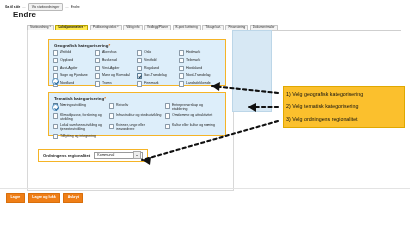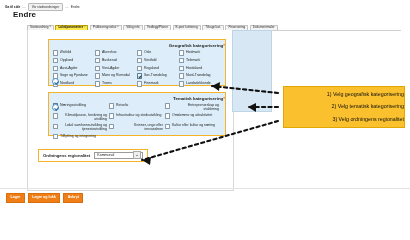--- a/index.html
+++ b/index.html
@@ -4,21 +4,21 @@
 <style>
   html,body{margin:0;padding:0;}
   body{
     width:410px;height:210px;overflow:hidden;
     background:#ffffff;
     font-family:"Liberation Sans", sans-serif;
     font-size:4.2px;
     color:#222;
     position:relative;
   }
-  .app{position:absolute;inset:0;text-align:right;}
+  .app{position:absolute;inset:0;}
 
   
   .breadcrumb{
     position:absolute;left:5px;top:3px;
     display:flex;align-items:center;gap:2px;
     font-size:3.4px;color:#333;white-space:nowrap;
   }
   .bc-strong{font-weight:bold;font-size:3.2px;color:#111;}
   .bc-sep{color:#999;}
   .bc-btn{

